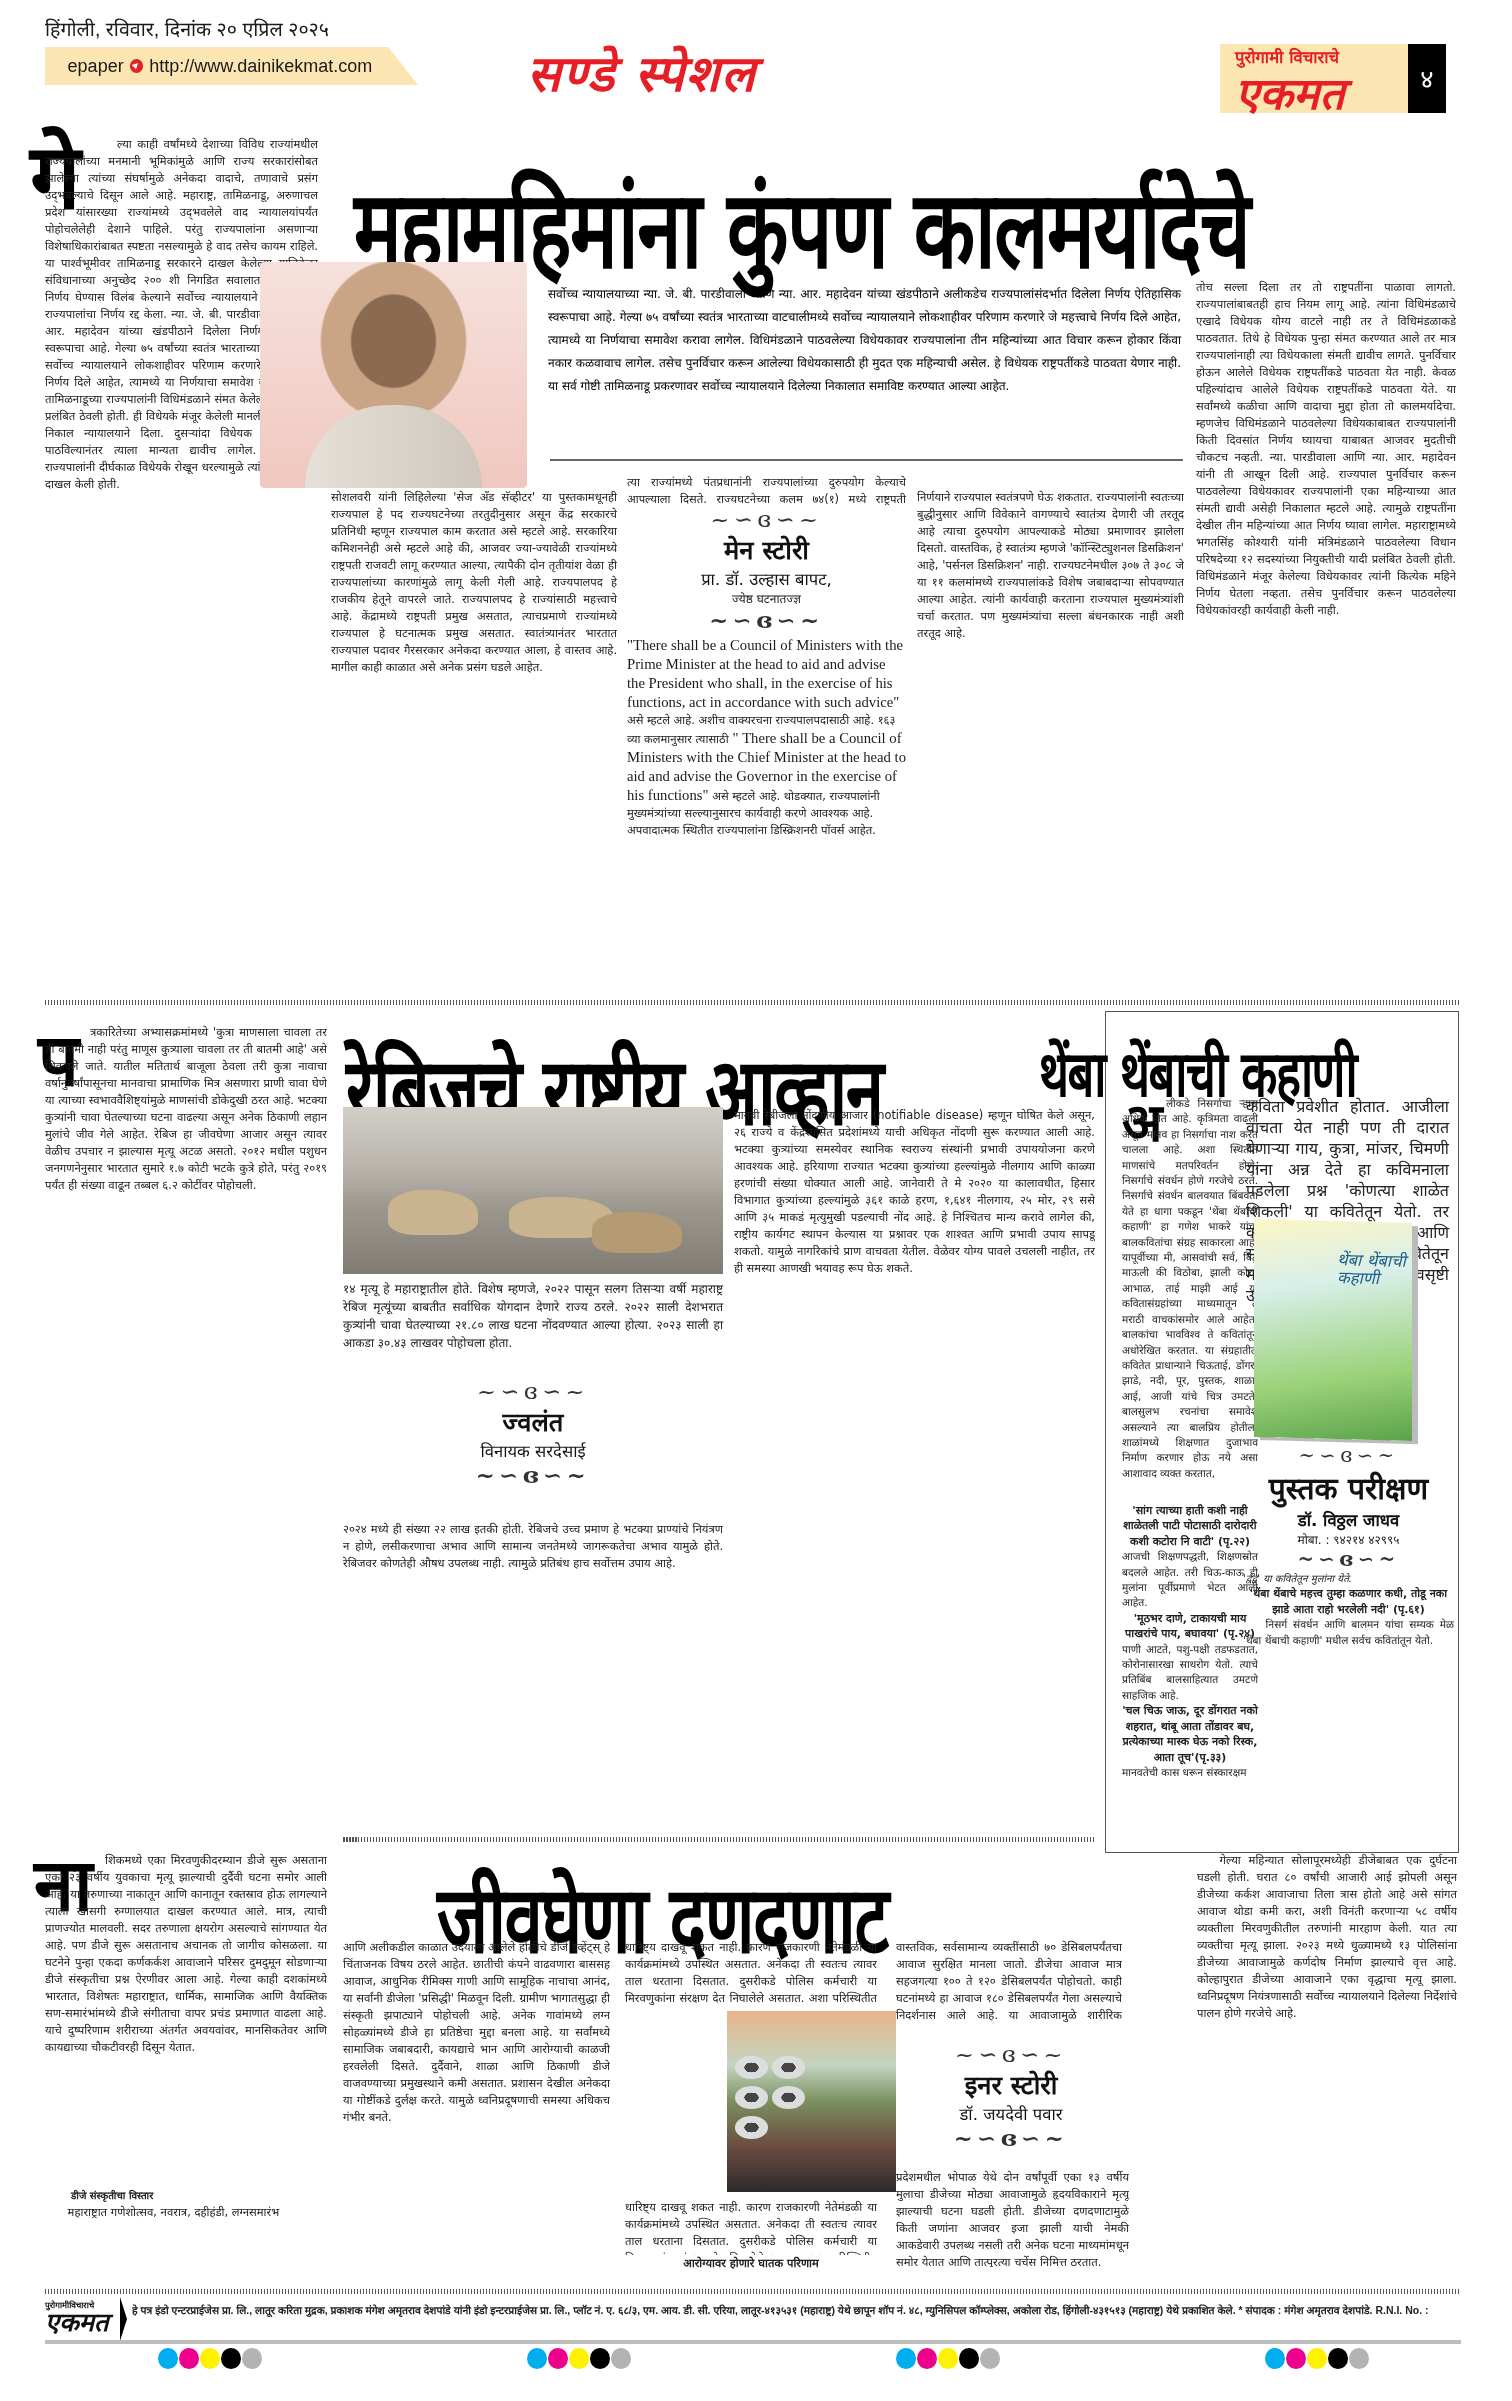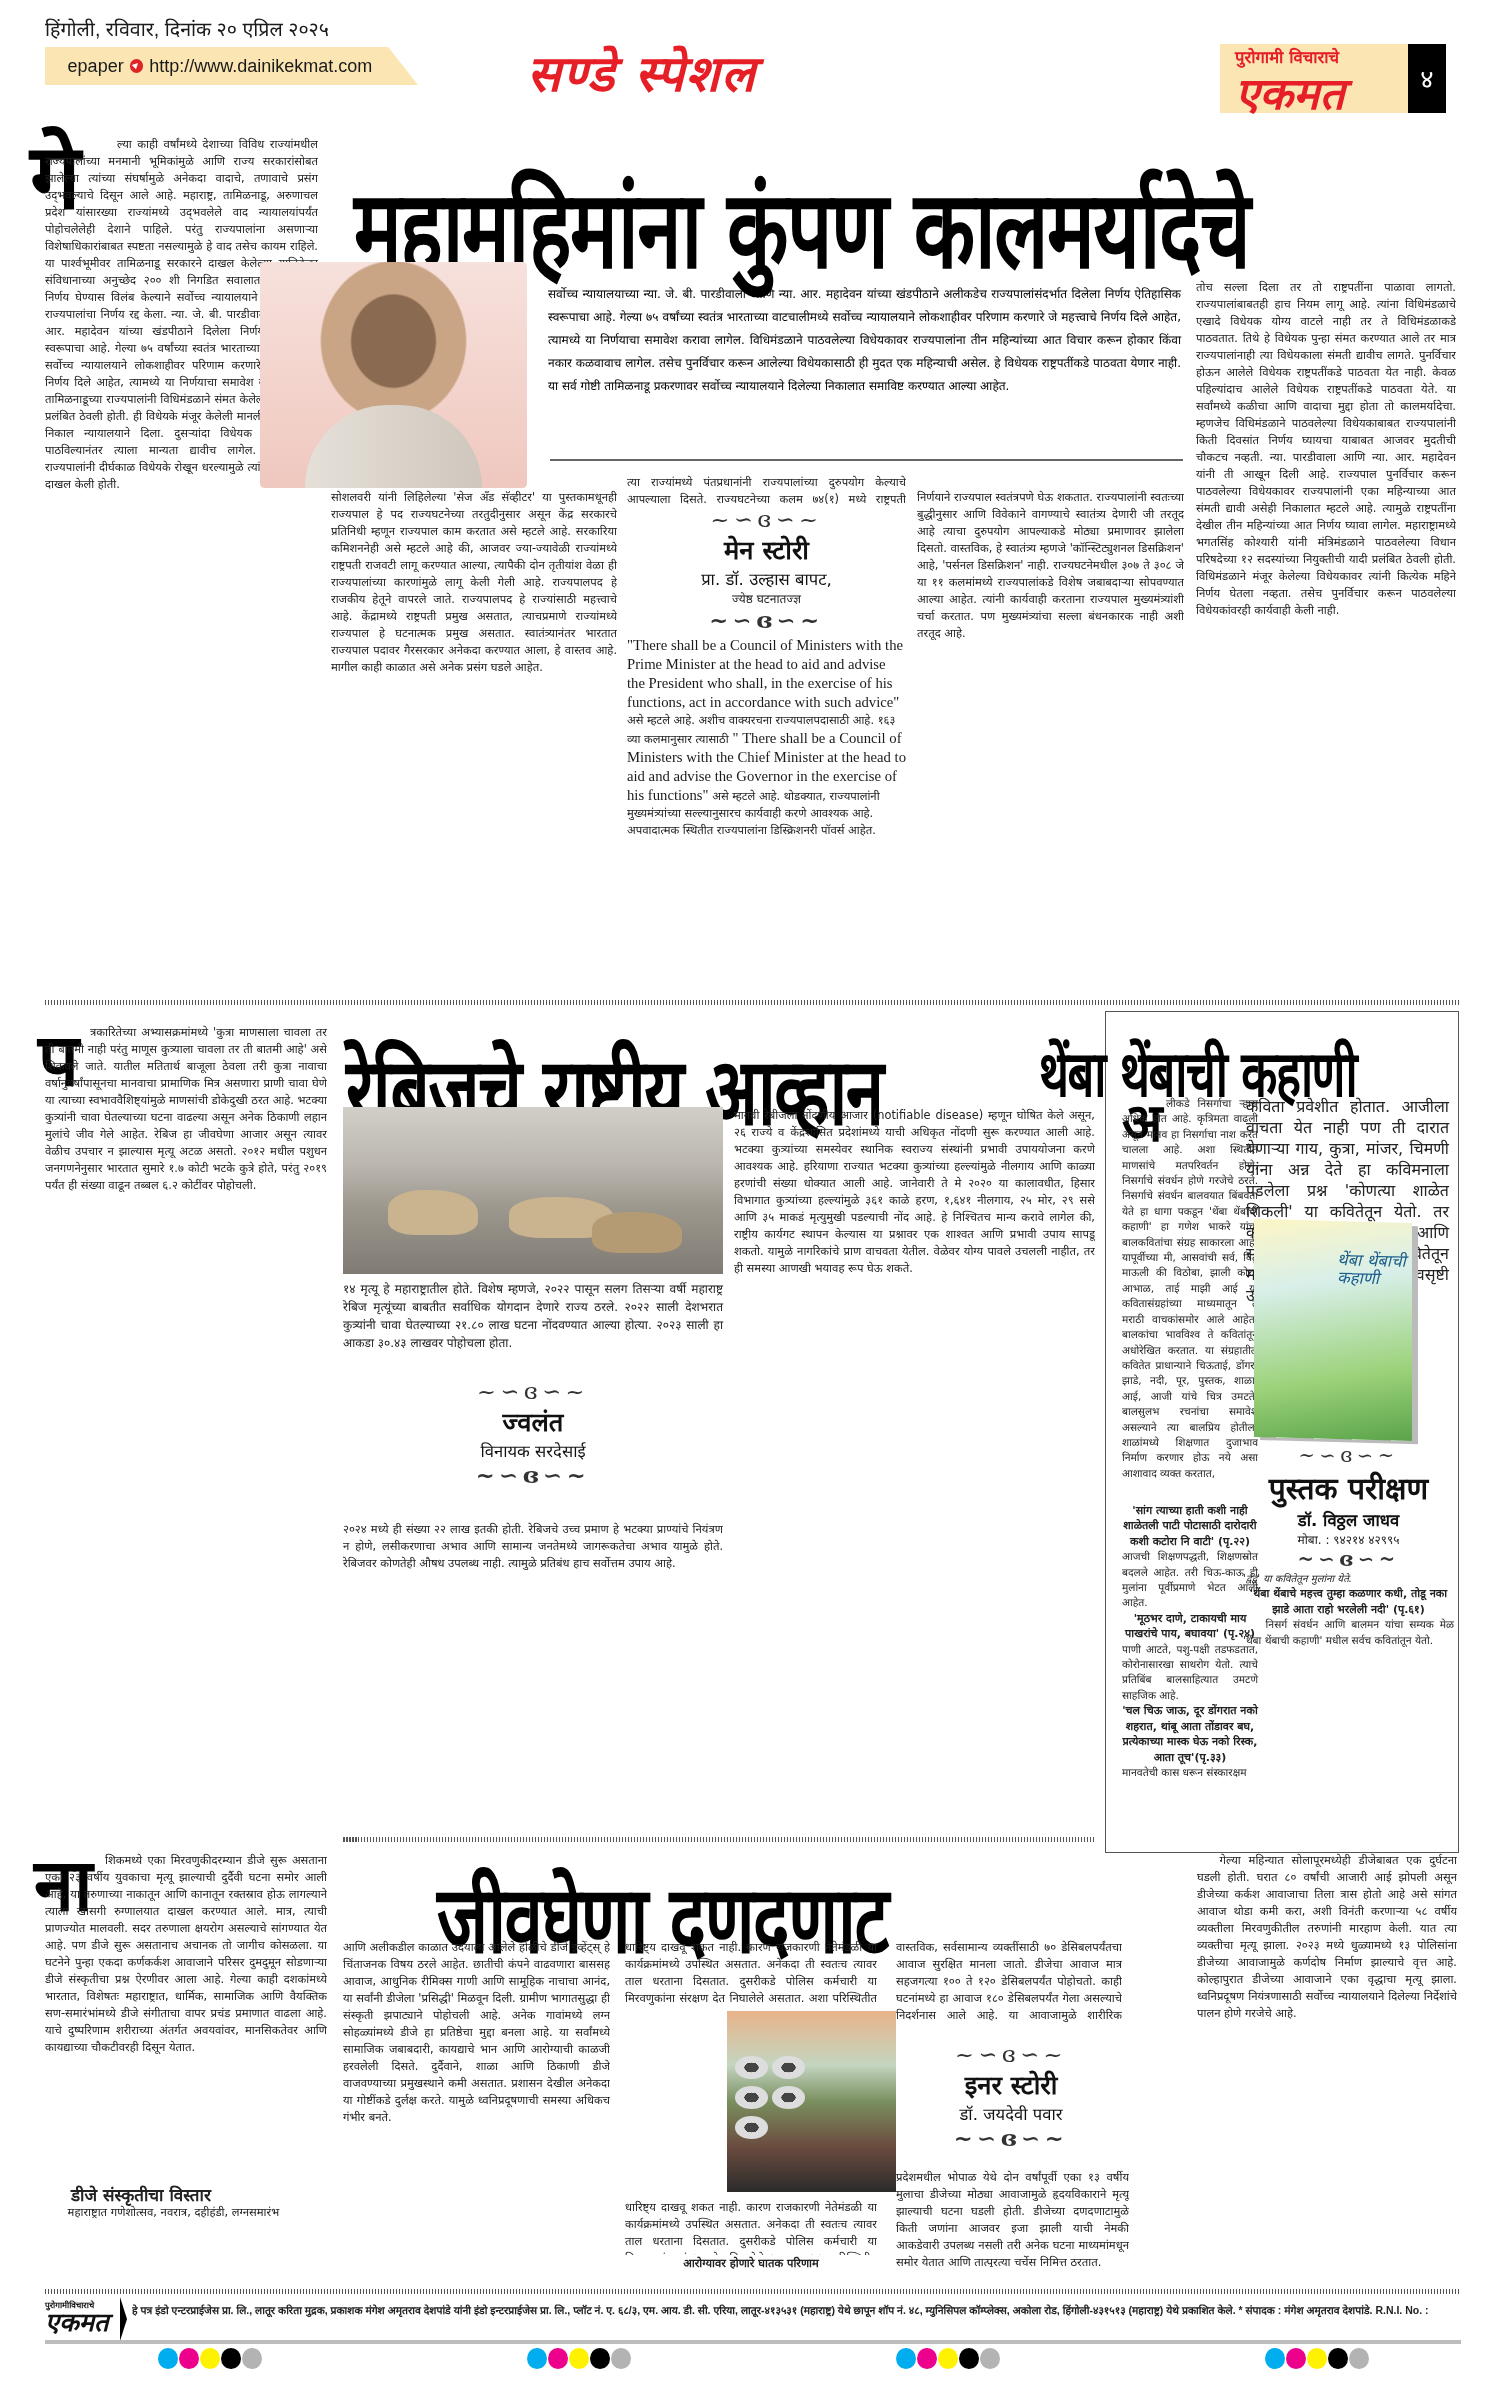--- a/index.html
+++ b/index.html
@@ -139,21 +139,21 @@
   <div class="byline-sub">मोबा. : ९४२१४ ४२९९५</div>
   <div class="flourish" style="font-size:19.6px;font-weight:bold">~∽ɞ∽~</div>
   <div class="col" style="font-size:10px;line-height:15.4px;font-style:italic;">'द्वंद्व' या कवितेतून मुलांना येते.</div>
   <div class="col bold center" style="font-size:11px;line-height:15.4px;">'थेंबा थेंबाचे महत्त्व तुम्हा कळणार कधी, तोडू नका झाडे आता राहो भरलेली नदी' (पृ.६१)</div>
   <div class="col" style="font-size:10.5px;line-height:15.4px;text-indent:22.6px;">निसर्ग संवर्धन आणि बालमन यांचा सम्यक मेळ 'थेंबा थेंबाची कहाणी' मधील सर्वच कवितांतून येतो.</div>
 </div>
 
 <div class="abs dropcap" style="left:34px;top:1849px;font-size:72px;">ना</div>
 <div class="abs" style="left:45px;top:1852px;width:282px;">
   <div class="col" style="text-indent:60px;height:335px;overflow:hidden;">शिकमध्ये एका मिरवणुकीदरम्यान डीजे सुरू असताना एका २३ वर्षीय युवकाचा मृत्यू झाल्याची दुर्दैवी घटना समोर आली आहे. या तरुणाच्या नाकातून आणि कानातून रक्तस्राव होऊ लागल्याने त्याला खासगी रुग्णालयात दाखल करण्यात आले. मात्र, त्याची प्राणज्योत मालवली. सदर तरुणाला क्षयरोग असल्याचे सांगण्यात येत आहे. पण डीजे सुरू असतानाच अचानक तो जागीच कोसळला. या घटनेने पुन्हा एकदा कर्णकर्कश आवाजाने परिसर दुमदुमून सोडणाऱ्या डीजे संस्कृतीचा प्रश्न ऐरणीवर आला आहे. गेल्या काही दशकांमध्ये भारतात, विशेषतः महाराष्ट्रात, धार्मिक, सामाजिक आणि वैयक्तिक सण-समारंभांमध्ये डीजे संगीताचा वापर प्रचंड प्रमाणात वाढला आहे. याचे दुष्परिणाम शरीराच्या अंतर्गत अवयवांवर, मानसिकतेवर आणि कायद्याच्या चौकटीवरही दिसून येतात.</div>
-  <div class="col bold" style="font-size:17px;text-indent:26px;">डीजे संस्कृतीचा विस्तार</div>
+  <div class="col bold" style="font-size:10px;text-indent:26px;">डीजे संस्कृतीचा विस्तार</div>
   <div class="col" style="text-indent:22.6px;">महाराष्ट्रात गणेशोत्सव, नवरात्र, दहीहंडी, लग्नसमारंभ</div>
 </div>
 <div class="abs h1 dj-head">जीवघेणा दणदणाट</div>
 <div class="abs col" style="left:343px;top:1939px;width:267px;height:331px;overflow:hidden;">आणि अलीकडील काळात उदयाला आलेले होळीचे डीजे इव्हेंट्स् हे चिंताजनक विषय ठरले आहेत. छातीची कंपने वाढवणारा बाससह आवाज, आधुनिक रीमिक्स गाणी आणि सामूहिक नाचाचा आनंद, या सर्वांनी डीजेला 'प्रसिद्धी' मिळवून दिली. ग्रामीण भागातसुद्धा ही संस्कृती झपाट्याने पोहोचली आहे. अनेक गावांमध्ये लग्न सोहळ्यांमध्ये डीजे हा प्रतिष्ठेचा मुद्दा बनला आहे. या सर्वांमध्ये सामाजिक जबाबदारी, कायद्याचे भान आणि आरोग्याची काळजी हरवलेली दिसते. दुर्दैवाने, शाळा आणि ठिकाणी डीजे वाजवण्याच्या प्रमुखस्थाने कमी असतात. प्रशासन देखील अनेकदा या गोष्टींकडे दुर्लक्ष करते. यामुळे ध्वनिप्रदूषणाची समस्या अधिकच गंभीर बनते.</div>
 <div class="abs col" style="left:625px;top:1939px;width:252px;height:68px;overflow:hidden;">धारिष्ट्य दाखवू शकत नाही. कारण राजकारणी नेतेमंडळी या कार्यक्रमांमध्ये उपस्थित असतात. अनेकदा ती स्वतःच त्यावर ताल धरताना दिसतात. दुसरीकडे पोलिस कर्मचारी या मिरवणुकांना संरक्षण देत निघालेले असतात. अशा परिस्थितीत सामान्य माणसाचे आपोआपच दमन होते. कायदे करणारे आणि कायद्याची अंमलबजावणी करणारे दोघेही डीजेच्या समर्थनात उभे राहिले तर सामान्यांपुढे अन्याय सहन करण्याशिवाय पर्यायच उरत नाही.</div>
 <div class="abs dj-photo">
   <div class="spk" style="left:7.5px;top:45px"></div>
     <div class="spk" style="left:45px;top:45px"></div>
   <div class="spk" style="left:7.5px;top:75px"></div>
     <div class="spk" style="left:45px;top:75px"></div>

